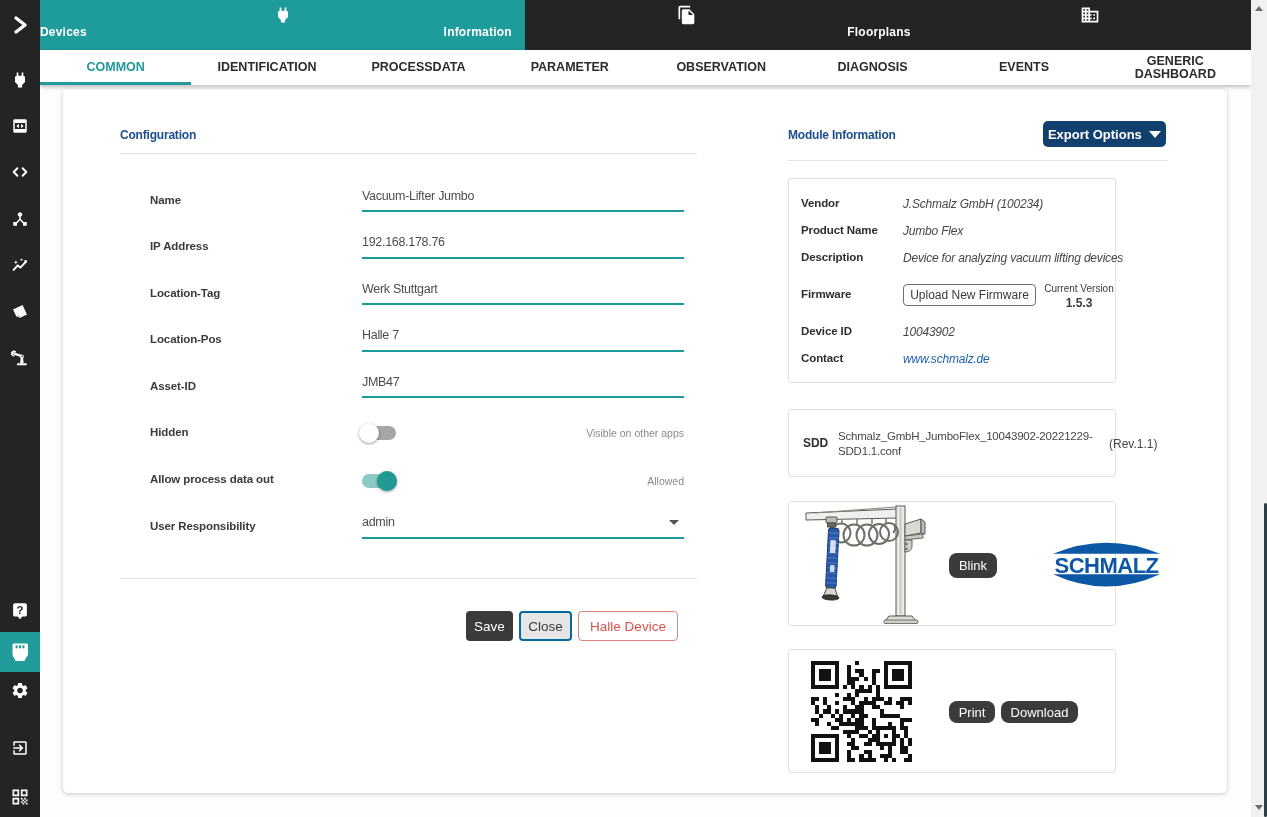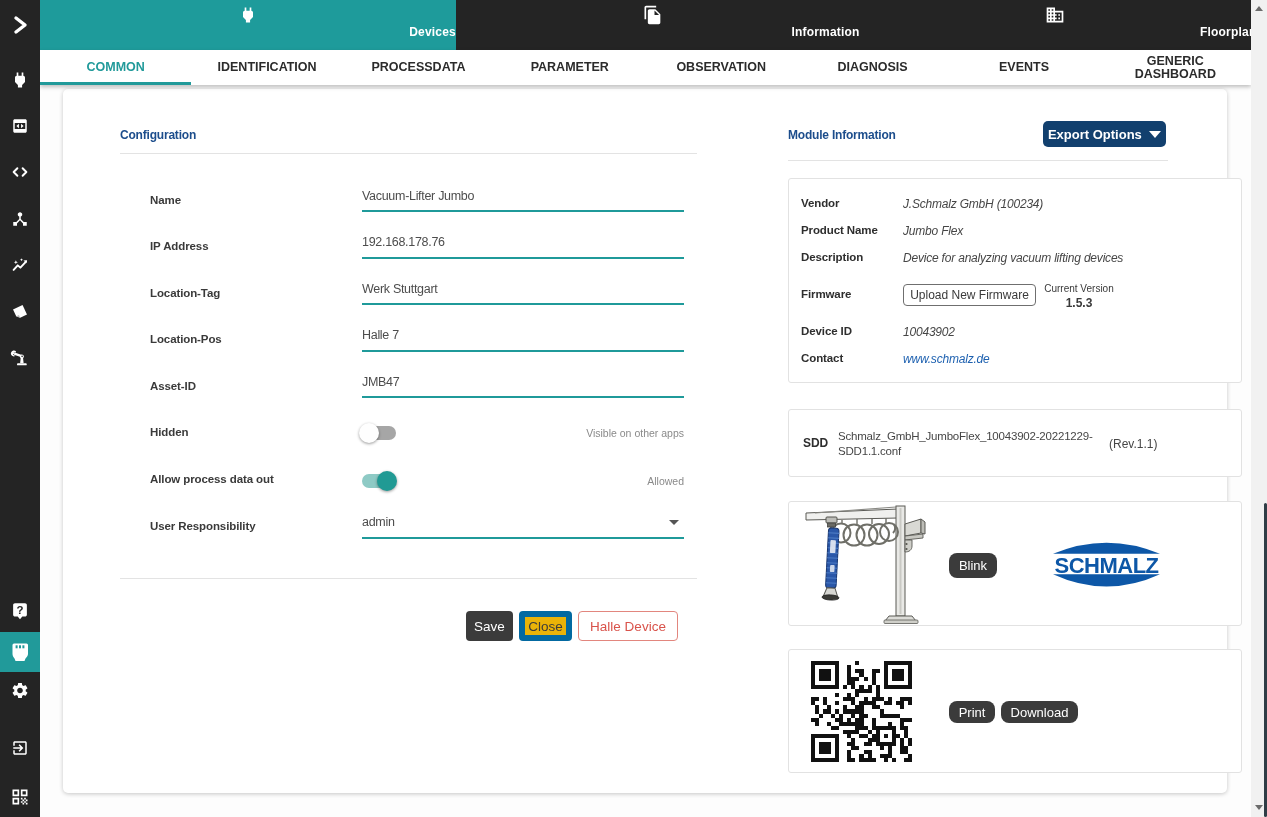--- a/index.html
+++ b/index.html
@@ -1,20 +1,20 @@
 <!DOCTYPE html>
 <html><head>
 <meta charset="utf-8">
 <style>
 * { margin:0; padding:0; box-sizing:border-box; }
 html,body { width:1267px; height:817px; overflow:hidden; font-family:"Liberation Sans", sans-serif; background:#fff; }
 .abs { position:absolute; }
 
 #topbar { left:40px; top:0; width:1211px; height:50px; background:#242424; }
-.toptab { position:absolute; top:0; height:50px; width:416px; color:#fff; text-align:right; }
+.toptab { position:absolute; top:0; height:50px; width:485px; color:#fff; text-align:left; }
 .toptab .ic { position:absolute; left:50%; transform:translateX(-50%); top:5px; }
 .toptab .lb { position:absolute; width:100%; top:25px; font-size:12px; font-weight:bold; letter-spacing:.2px; }
 #tabDevices { left:0; background:#1e9b9b; }
 #tabDescriptions { left:403.6px; }
 #tabFloorplans { left:807.3px; }
 
 #subnav { left:40px; top:50px; width:1211px; height:35px; background:#fff; box-shadow:0 2px 4px rgba(0,0,0,0.25); z-index:5; }
 .snav { position:absolute; top:0; height:35px; width:151.38px; font-size:12.5px; font-weight:bold; color:#2b2b2b; letter-spacing:0; text-align:center; display:flex; align-items:center; justify-content:center; line-height:13px; }
 .snav.active { color:#219a9a; }
 #snavline { position:absolute; left:0; bottom:0; height:3px; width:151.38px; background:#219a9a; }
@@ -29,24 +29,24 @@
 #content { left:40px; top:85px; width:1211px; height:732px; background:#fdfdfd; }
 #card { position:absolute; left:23px; top:4px; width:1164px; height:704px; background:#fff; border-radius:5px; box-shadow:0 1px 4px rgba(0,0,0,0.22); }
 .h1 { position:absolute; font-size:12px; letter-spacing:-0.2px; font-weight:bold; color:#1c4d8c; }
 .hr { position:absolute; height:1px; background:#e3e3e3; }
 .flabel { position:absolute; left:90px; font-size:11.5px; letter-spacing:-0.1px; font-weight:bold; color:#3a3a3a;padding-left:20px; }
 .fval { position:absolute; left:322px; font-size:12.5px; letter-spacing:-0.3px; color:#4d4d4d; }
 .fline { position:absolute; left:322px; width:322px; height:2px; background:#1f9a9a; }
 .fcap { position:absolute; font-size:10.5px; color:#8a8a8a; right:567px; text-align:right; }
 .btn { position:absolute; height:30px; border-radius:4px; font-size:13.5px; display:flex; align-items:center; justify-content:center; }
 .btndark { background:#3b3b3b; color:#fff; }
-.btnlight { background:#eab308; border:6px solid #0369a1; color:#3b3b3b; }
+.btnlight { background:#e5e5e5; border:2px solid #0369a1; color:#3b3b3b; }
 .btnred { background:#fff; border:1px solid #e2867e; color:#d9534b; }
 
-.ibox { position:absolute; left:748px; width:454px; border:1px solid #e2e2e2; border-radius:3px; background:#fff; }
+.ibox { position:absolute; left:748px; width:328px; border:1px solid #e2e2e2; border-radius:3px; background:#fff; }
 .ilabel { position:absolute; left:12px; font-size:11.5px; letter-spacing:-0.1px; font-weight:bold; color:#2e2e2e; }
 .ival { position:absolute; left:114px; font-size:12px; letter-spacing:-0.2px; color:#464646; white-space:nowrap;font-style:italic; }
 .sbtn { position:absolute; background:#3b3b3b; color:#fff; font-size:13px; border-radius:8px; display:flex; align-items:center; justify-content:center; }
 </style>
 </head>
 <body>
 
 <div class="abs" id="topbar">
   <div class="toptab" id="tabDevices">
     <svg class="ic" width="20" height="20" viewBox="0 0 24 24" fill="#fff">

